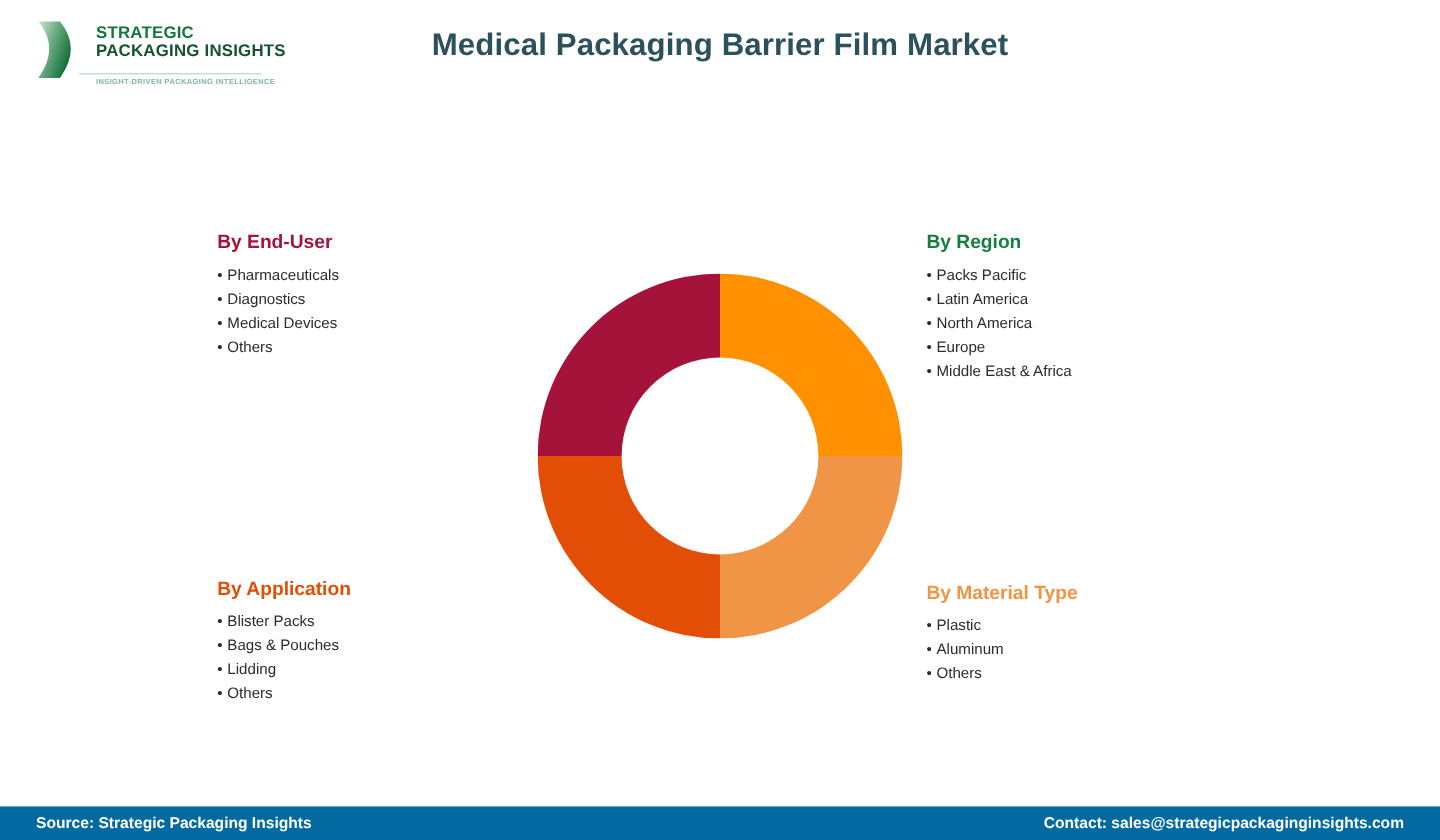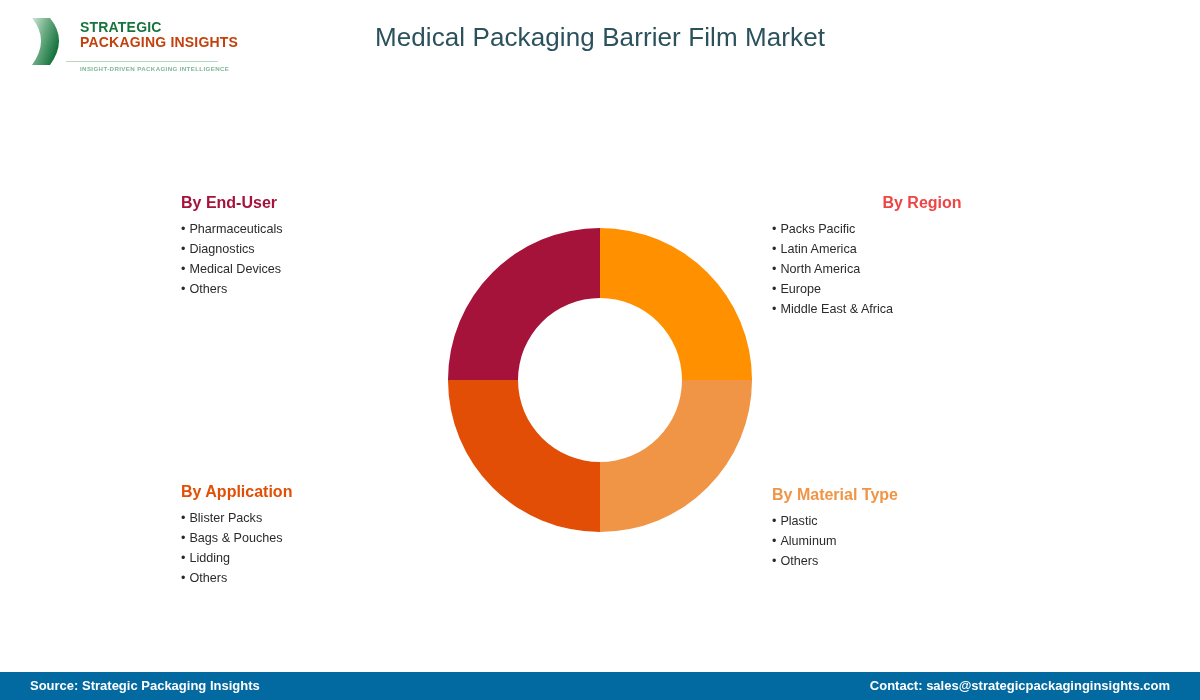--- a/index.html
+++ b/index.html
@@ -68,21 +68,21 @@
     white-space: nowrap;
   }
 
   #page-title {
     position: absolute;
     left: 0;
     top: 22px;
     width: 1200px;
     text-align: center;
     font-size: 26px;
-    font-weight: normal;
+    font-weight: bold;
     color: #2b525c;
     letter-spacing: 0.1px;
   }
 
   
   #donut-wrap {
     position: absolute;
     left: 448px;
     top: 228px;
     width: 304px;
@@ -163,21 +163,21 @@
           <stop offset="0%" stop-color="#cfe6d6"></stop>
           <stop offset="45%" stop-color="#6fae86"></stop>
           <stop offset="100%" stop-color="#0f6e38"></stop>
         </linearGradient>
       </defs>
       <path d="M4 2 L22 2 Q40 24 22 49 L4 49 Q22 24 4 2 Z" fill="url(#chevGrad)"></path>
     </svg>
 
     <div id="logo-text-wrap">
       <div class="logo-line" style="color: rgb(24, 116, 62);">STRATEGIC</div>
-      <div class="logo-line" style="color: #c2410c;">PACKAGING INSIGHTS</div>
+      <div class="logo-line" style="color: #14532d;">PACKAGING INSIGHTS</div>
     </div>
     <div id="logo-rule"></div>
     <div id="logo-tagline" style="color: rgb(127, 184, 148);">INSIGHT-DRIVEN PACKAGING INTELLIGENCE</div>
   </div>
 
   <div id="page-title" style="color: rgb(43, 82, 92);">Medical Packaging Barrier Film Market</div>
 </div>
 
 <div id="donut-wrap">
   <svg id="donut-svg" width="304" height="304" viewBox="0 0 304 304">
@@ -193,21 +193,21 @@
   <div class="seg-title" style="color: rgb(165, 18, 58);">By End-User</div>
   <ul class="seg-list">
     <li><span class="bullet">•</span><span>Pharmaceuticals</span></li>
     <li><span class="bullet">•</span><span>Diagnostics</span></li>
     <li><span class="bullet">•</span><span>Medical Devices</span></li>
     <li><span class="bullet">•</span><span>Others</span></li>
   </ul>
 </div>
 
 <div class="seg-block align-left" id="seg-region">
-  <div class="seg-title" style="color: #ef4444; text-align: center;">By Region</div>
+  <div class="seg-title" style="color: #15803d;">By Region</div>
   <ul class="seg-list">
     <li><span class="bullet">•</span><span>Packs Pacific</span></li>
     <li><span class="bullet">•</span><span>Latin America</span></li>
     <li><span class="bullet">•</span><span>North America</span></li>
     <li><span class="bullet">•</span><span>Europe</span></li>
     <li><span class="bullet">•</span><span>Middle East &amp; Africa</span></li>
   </ul>
 </div>
 
 <div class="seg-block align-right" id="seg-application">

